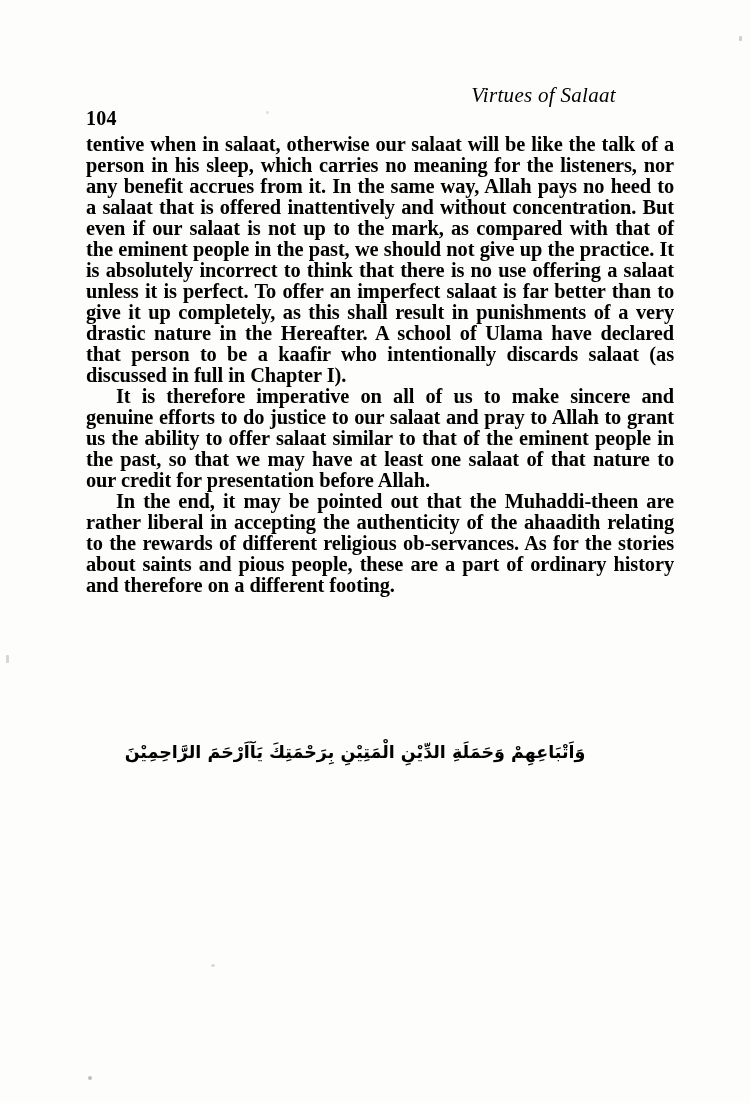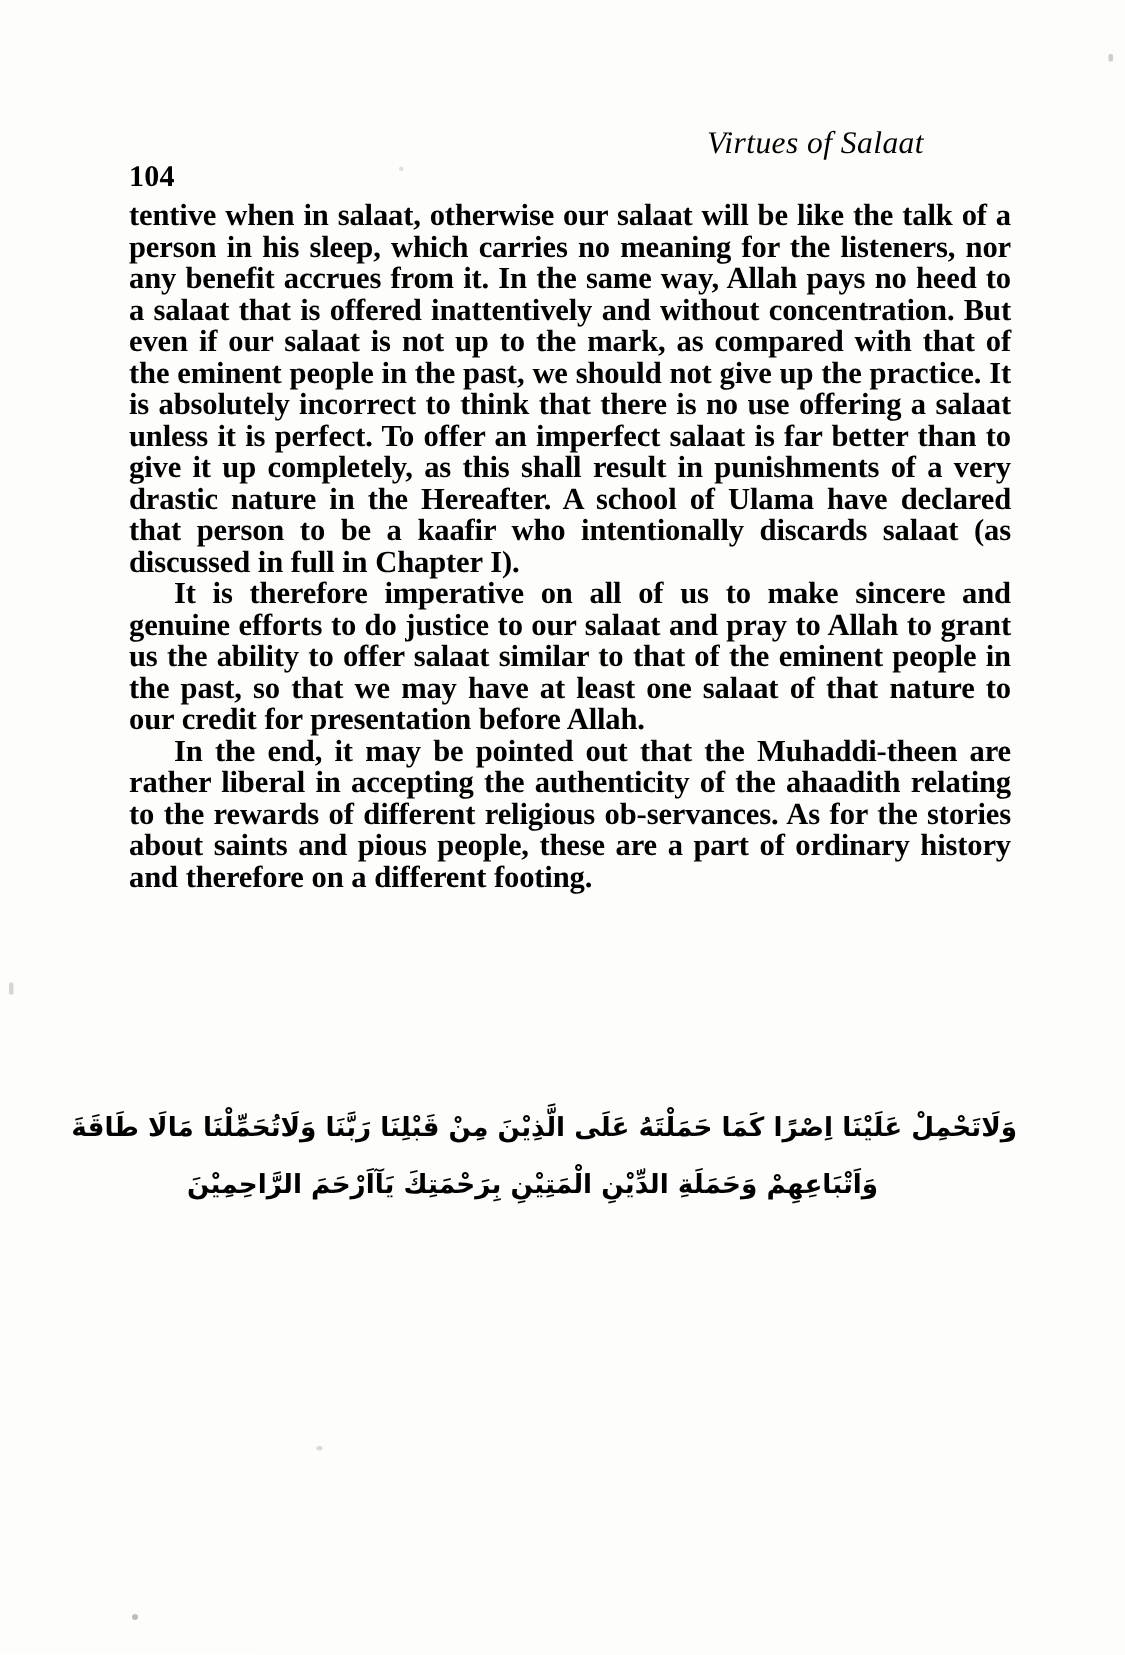--- a/index.html
+++ b/index.html
@@ -127,21 +127,20 @@
     <span class="head-title">Virtues of Salaat</span>
   </div>
 
   <div class="textblock">
     <p class="para">tentive when in salaat, otherwise our salaat will be like the talk of a person in his sleep, which carries no meaning for the listeners, nor any benefit accrues from it. In the same way, Allah pays no heed to a salaat that is offered inattentively and without concentration. But even if our salaat is not up to the mark, as compared with that of the eminent people in the past, we should not give up the practice. It is absolutely incorrect to think that there is no use offering a salaat unless it is perfect. To offer an imperfect salaat is far better than to give it up completely, as this shall result in punishments of a very drastic nature in the Hereafter. A school of Ulama have declared that person to be a kaafir who intentionally discards salaat (as discussed in full in Chapter I).</p>
     <p class="para indent">It is therefore imperative on all of us to make sincere and genuine efforts to do justice to our salaat and pray to Allah to grant us the ability to offer salaat similar to that of the eminent people in the past, so that we may have at least one salaat of that nature to our credit for presentation before Allah.</p>
     <p class="para indent">In the end, it may be pointed out that the Muhaddi-theen are rather liberal in accepting the authenticity of the ahaadith relating to the rewards of different religious ob-servances. As for the stories about saints and pious people, these are a part of ordinary history and therefore on a different footing.</p>
   </div>
 
   <div class="arabic-block">
-    <div class="arabic-line">وَلَاتَحْمِلْ عَلَيْنَا اِصْرًا كَمَا حَمَلْتَهُ عَلَى الَّذِيْنَ مِنْ قَبْلِنَا رَبَّنَا وَلَاتُحَمِّلْنَا مَالَا طَاقَةَ</div>
     <div class="arabic-line last">وَاَتْبَاعِهِمْ وَحَمَلَةِ الدِّيْنِ الْمَتِيْنِ بِرَحْمَتِكَ يَآاَرْحَمَ الرَّاحِمِيْنَ</div>
   </div>
 
   <span class="speck speck-tr"></span>
   <span class="speck speck-bl"></span>
   <span class="speck speck-ml"></span>
   <span class="speck speck-mt"></span>
   <span class="speck speck-ar"></span>
 
 </div>

